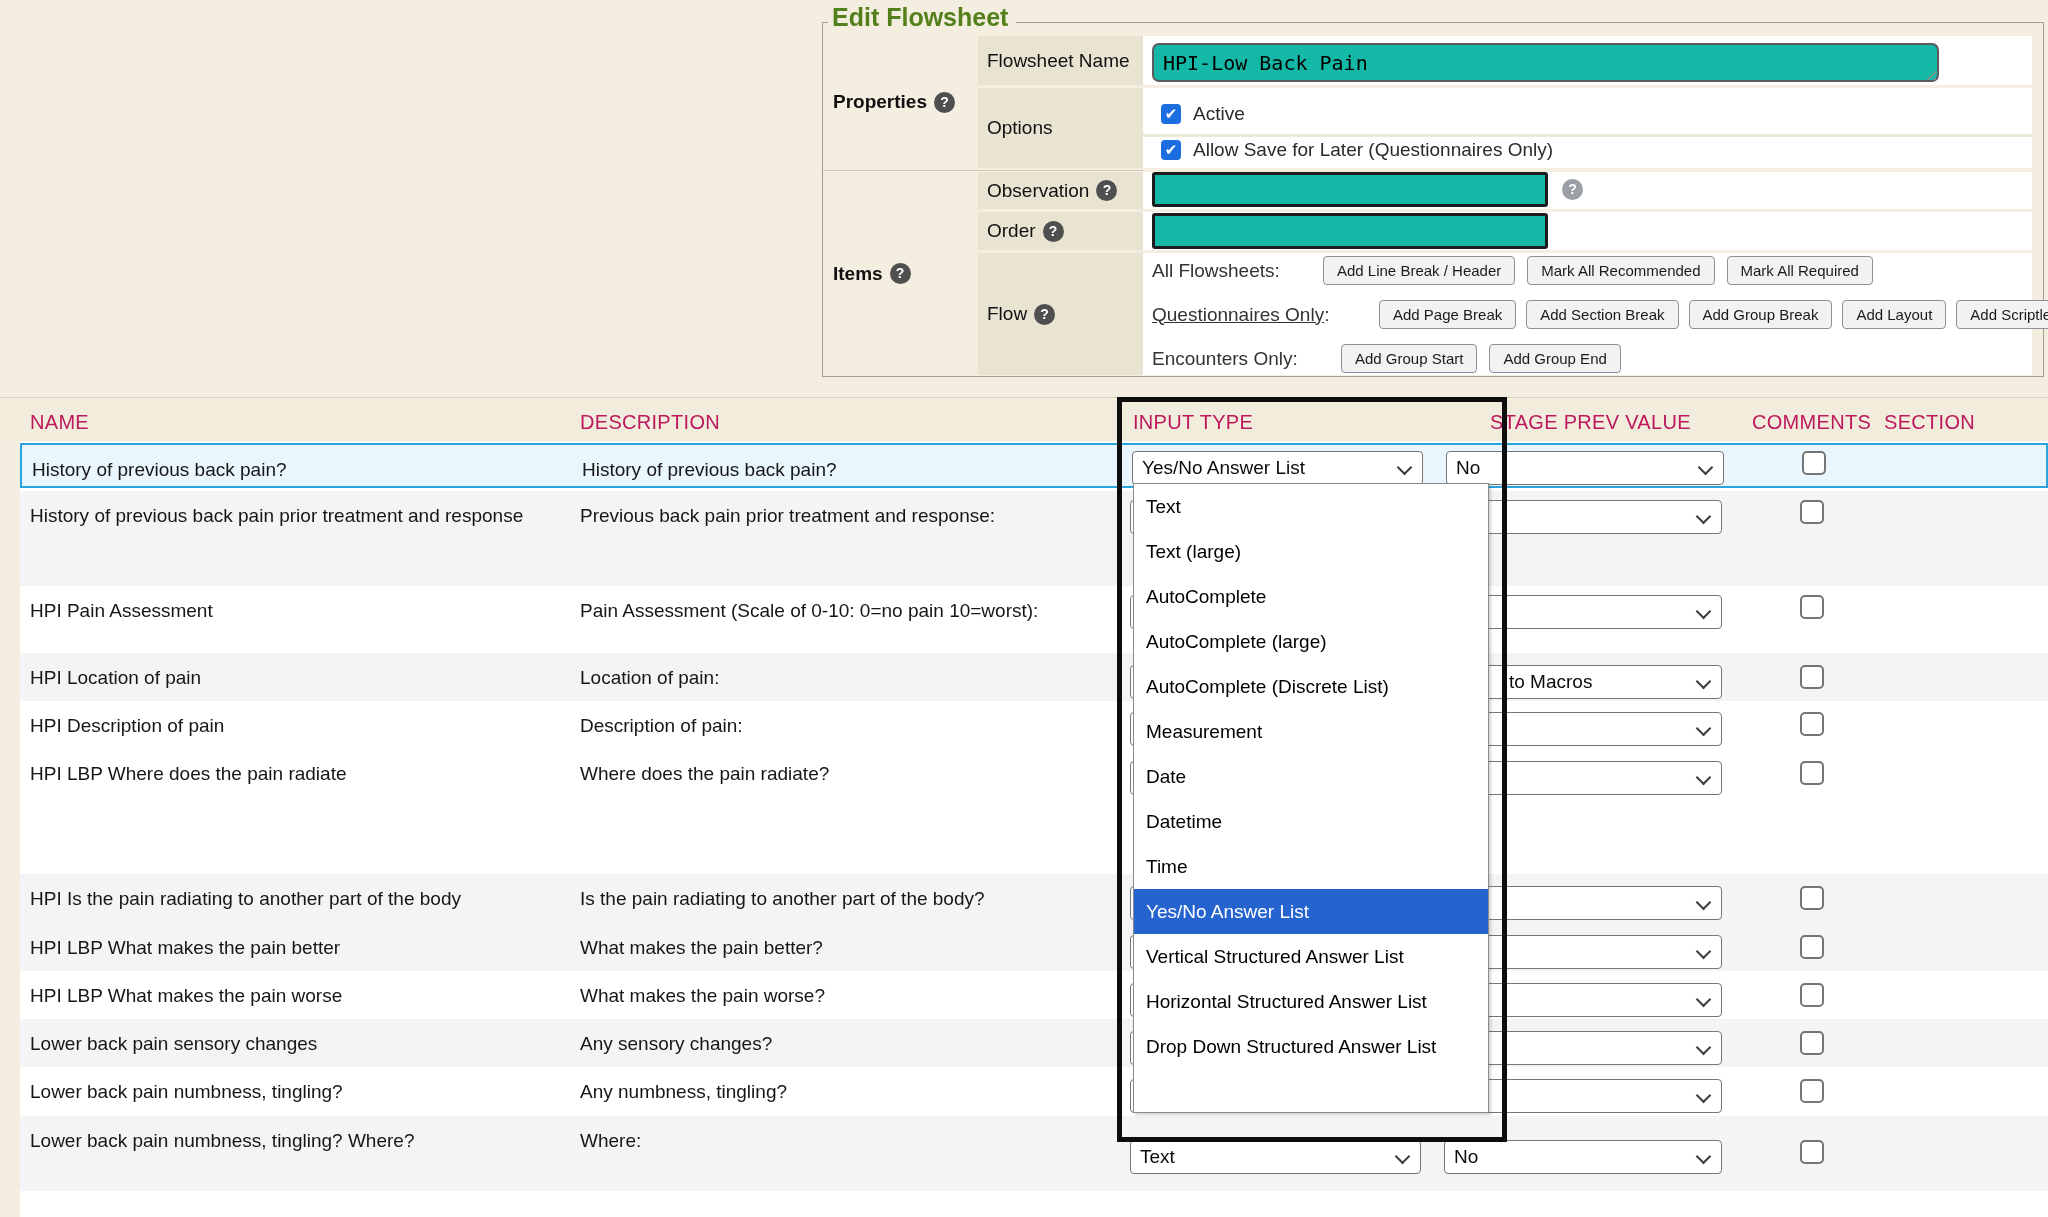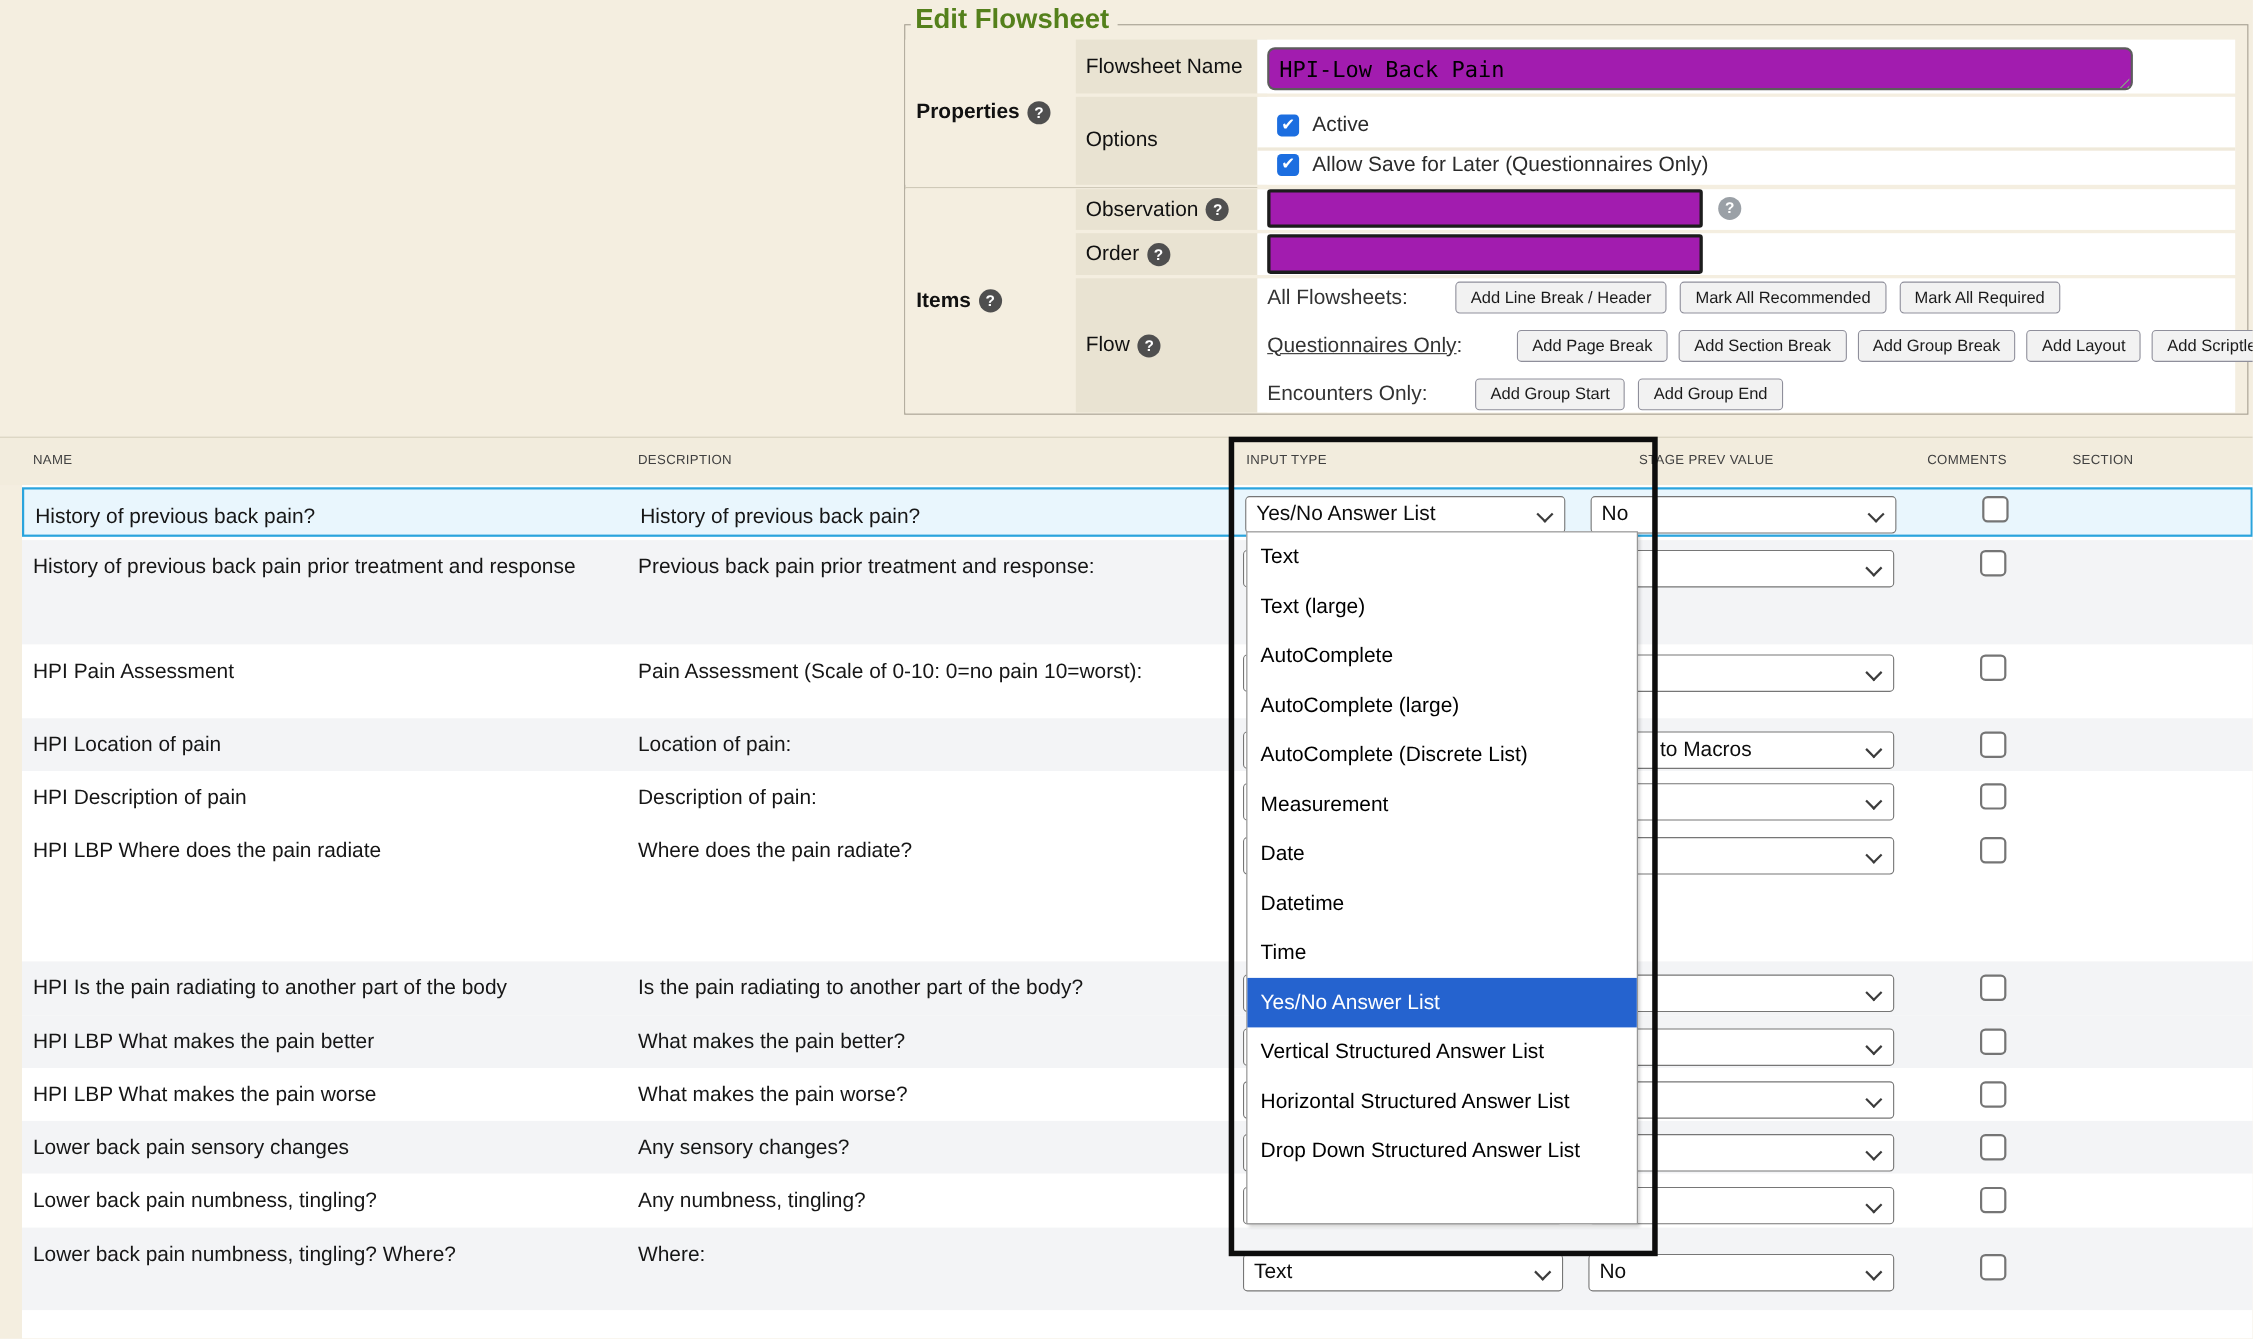--- a/index.html
+++ b/index.html
@@ -13,41 +13,41 @@
   .creamcell{position:absolute;background:#f4eee0;}
   .tancell{position:absolute;background:#e9e3d2;display:flex;align-items:center;padding-left:9px;
            font-size:19px;color:#111;}
   .whitebox{position:absolute;background:#ffffff;}
   .seccell{display:flex;align-items:center;justify-content:flex-start;padding-left:10px;
            font-size:19px;font-weight:bold;color:#111;}
   .hr-sep{position:absolute;background:#cfc9b8;height:1px;}
   .qi{display:inline-block;width:21px;height:21px;border-radius:50%;background:#4f4f4f;color:#fff;
       font-size:14px;font-weight:bold;line-height:21px;text-align:center;margin-left:7px;flex:0 0 auto;}
   .qi.light{background:#9aa0a6;}
-  .ta{position:absolute;background:#a21caf;box-sizing:border-box;}
+  .ta{position:absolute;background:#14b8a6;box-sizing:border-box;}
   .ta-name{left:1152px;top:43px;width:787px;height:39px;border:2px solid #5c5c5c;border-radius:7px;
            font-family:"DejaVu Sans Mono","Liberation Mono",monospace;font-size:20px;color:#000;
            padding:6px 9px;overflow:hidden;white-space:nowrap;}
   .ta-small{border:3px solid #1c1c1c;border-radius:3px;}
   .rg{position:absolute;right:2px;bottom:2px;width:11px;height:11px;
       background:repeating-linear-gradient(135deg,#8a8a8a 0 1.5px,transparent 1.5px 4.5px);
       clip-path:polygon(100% 0,100% 100%,0 100%);}
   .ckrow{position:absolute;display:flex;align-items:center;gap:12px;font-size:19px;color:#2b2b2b;}
   .ckbox{width:20px;height:20px;border-radius:4px;background:#1c6ee0;color:#fff;text-align:center;
          line-height:20px;font-size:15px;flex:0 0 auto;}
   .flowline{position:absolute;display:flex;align-items:center;gap:11px;}
   .fl-label{font-size:19px;color:#333;flex:0 0 auto;}
   .fl-label .u{text-decoration:underline;}
   .btn{background:#f2f2f2;border:1px solid #8f8f9b;border-radius:4px;height:29px;padding:0 13px;
        font-family:"Liberation Sans",sans-serif;font-size:15px;color:#1a1a1a;white-space:nowrap;}
 
   
   .thead{position:absolute;left:0;top:397px;width:2048px;height:44px;background:#f2ecdd;
          border-top:1px solid #d8d1bf;box-sizing:border-box;}
-  .th{position:absolute;top:13px;font-size:12px;color:#404040;letter-spacing:.3px;}
+  .th{position:absolute;top:13px;font-size:20px;color:#be185d;letter-spacing:.3px;}
   .tbody{position:absolute;left:20px;top:441px;width:2028px;height:776px;background:#fff;}
   .trow{position:relative;width:100%;box-sizing:border-box;background:#fff;}
   .trow.ralt{background:#f3f4f6;}
   .trow.rsel{background:#e9f6fd;border:2px solid #2aa4dd;margin:2px 0 3px 0;}
   .cell{position:absolute;top:11px;font-size:19px;color:#161616;line-height:27px;}
   .cname{left:10px;width:518px;}
   .cdesc{left:560px;width:522px;}
   .sel{position:absolute;height:34px;background:#fff;border:1px solid #767676;border-radius:4px;
        box-sizing:border-box;font-size:19px;color:#0c0c0c;}
   .sel .selv{position:absolute;left:9px;top:5px;white-space:nowrap;}

